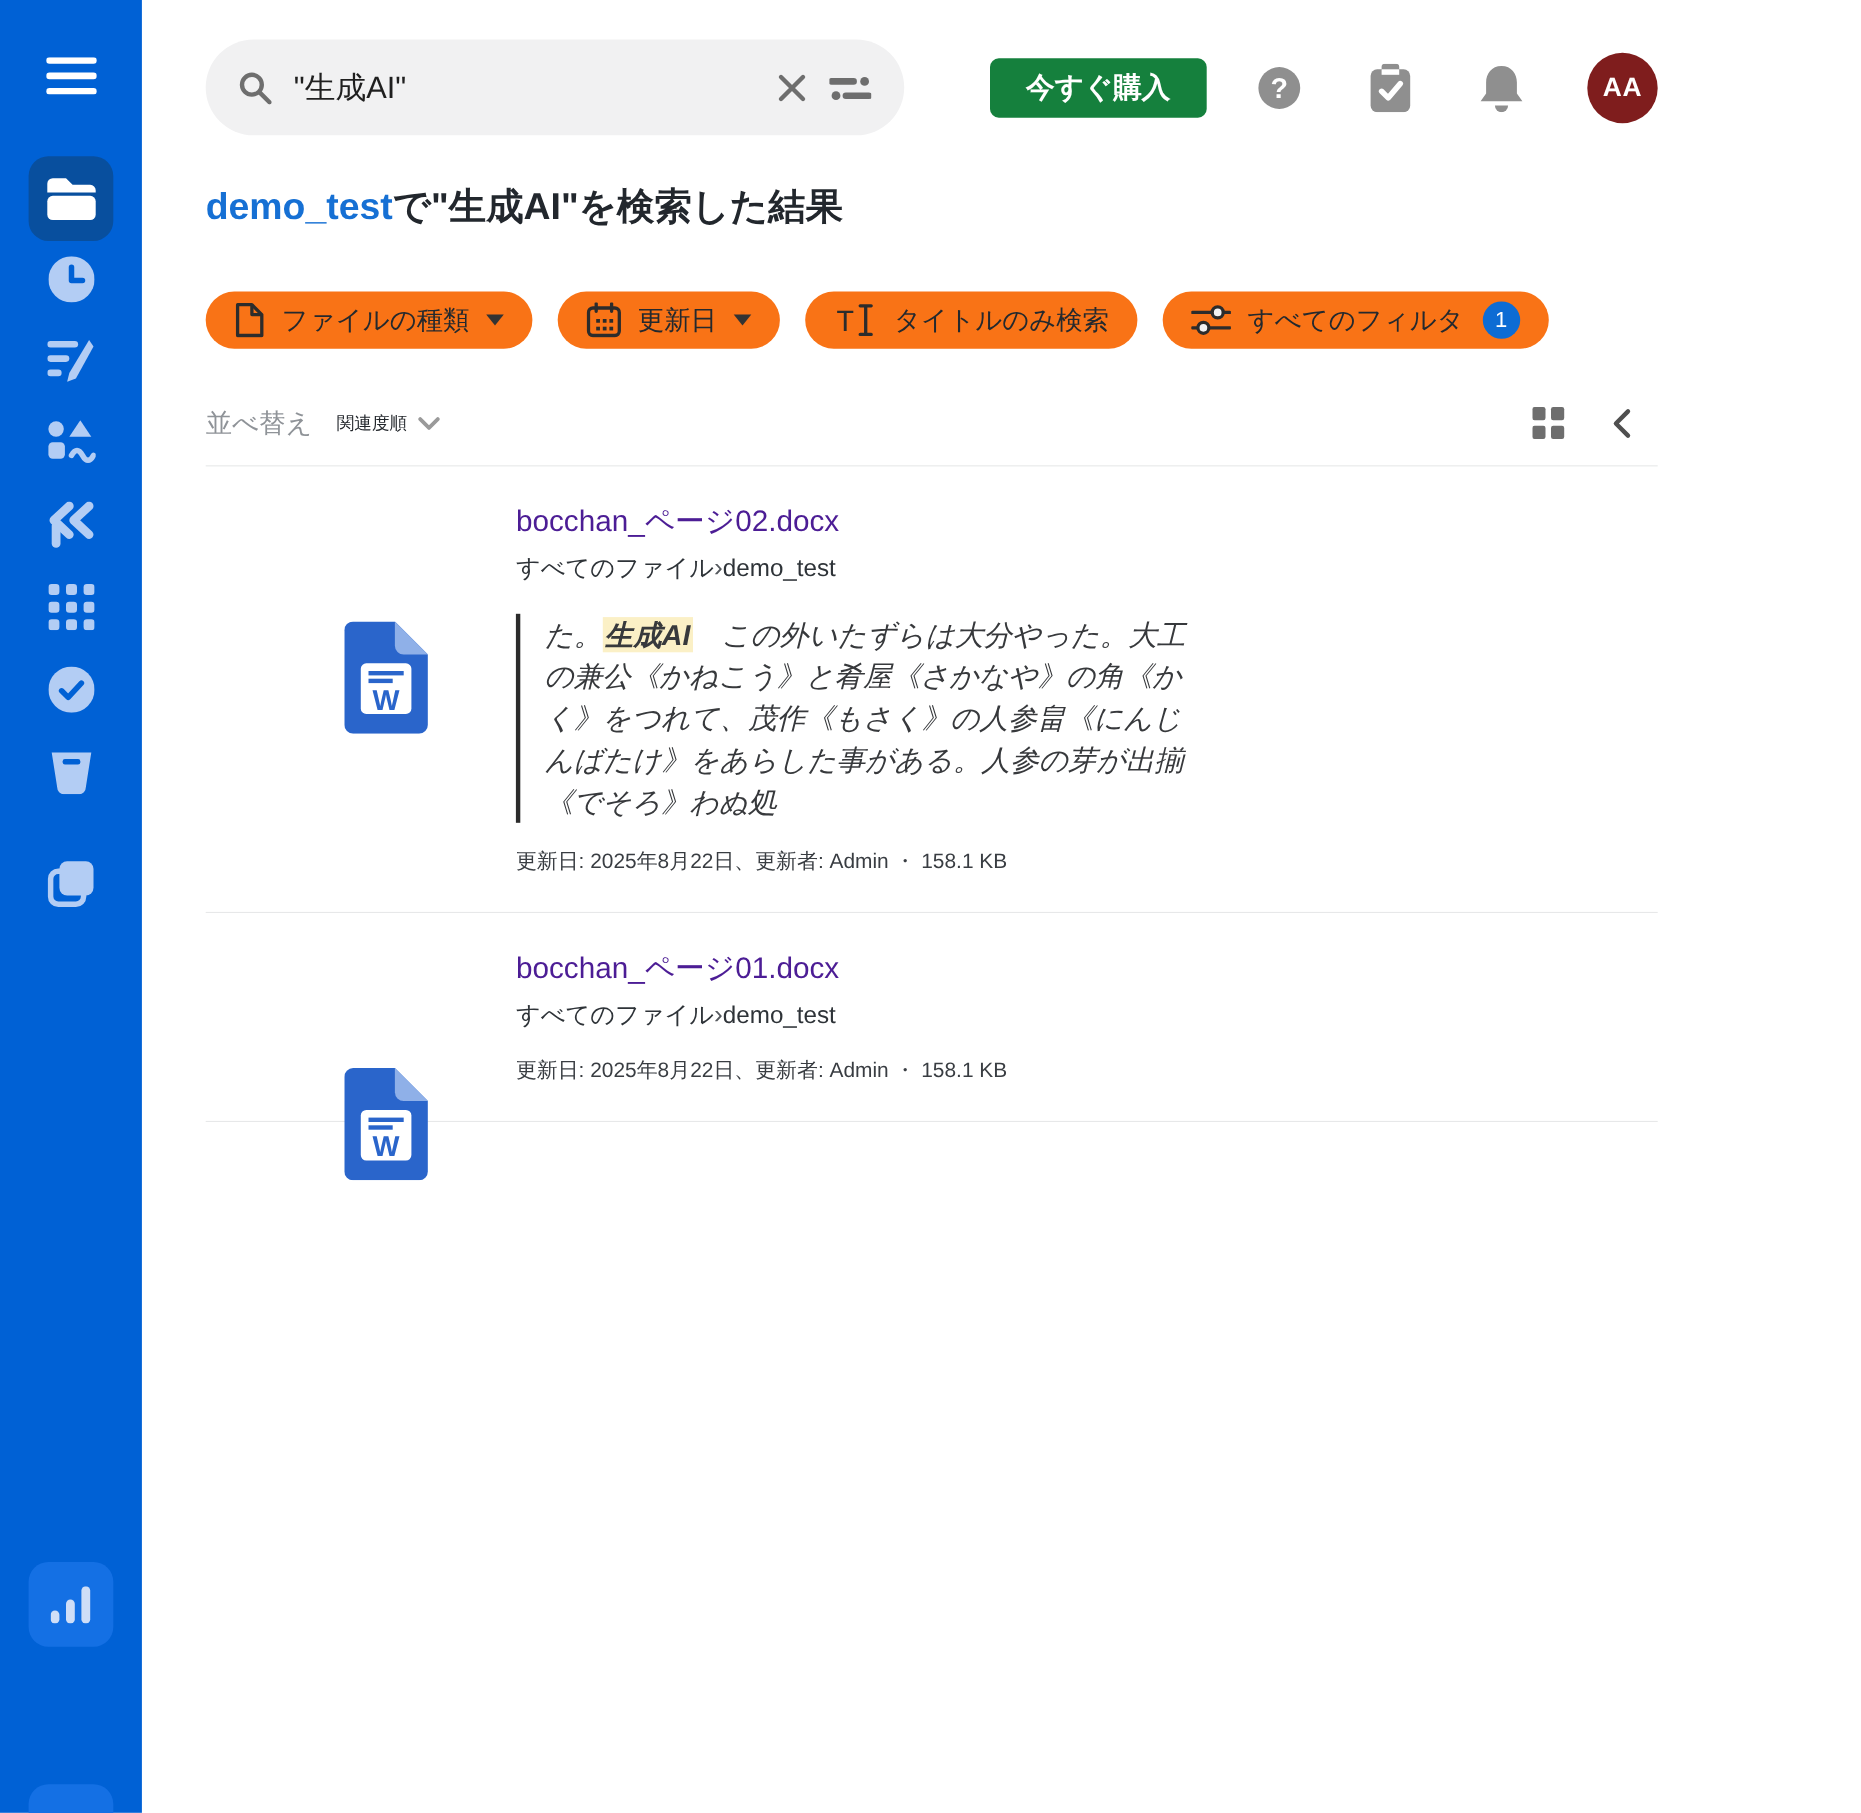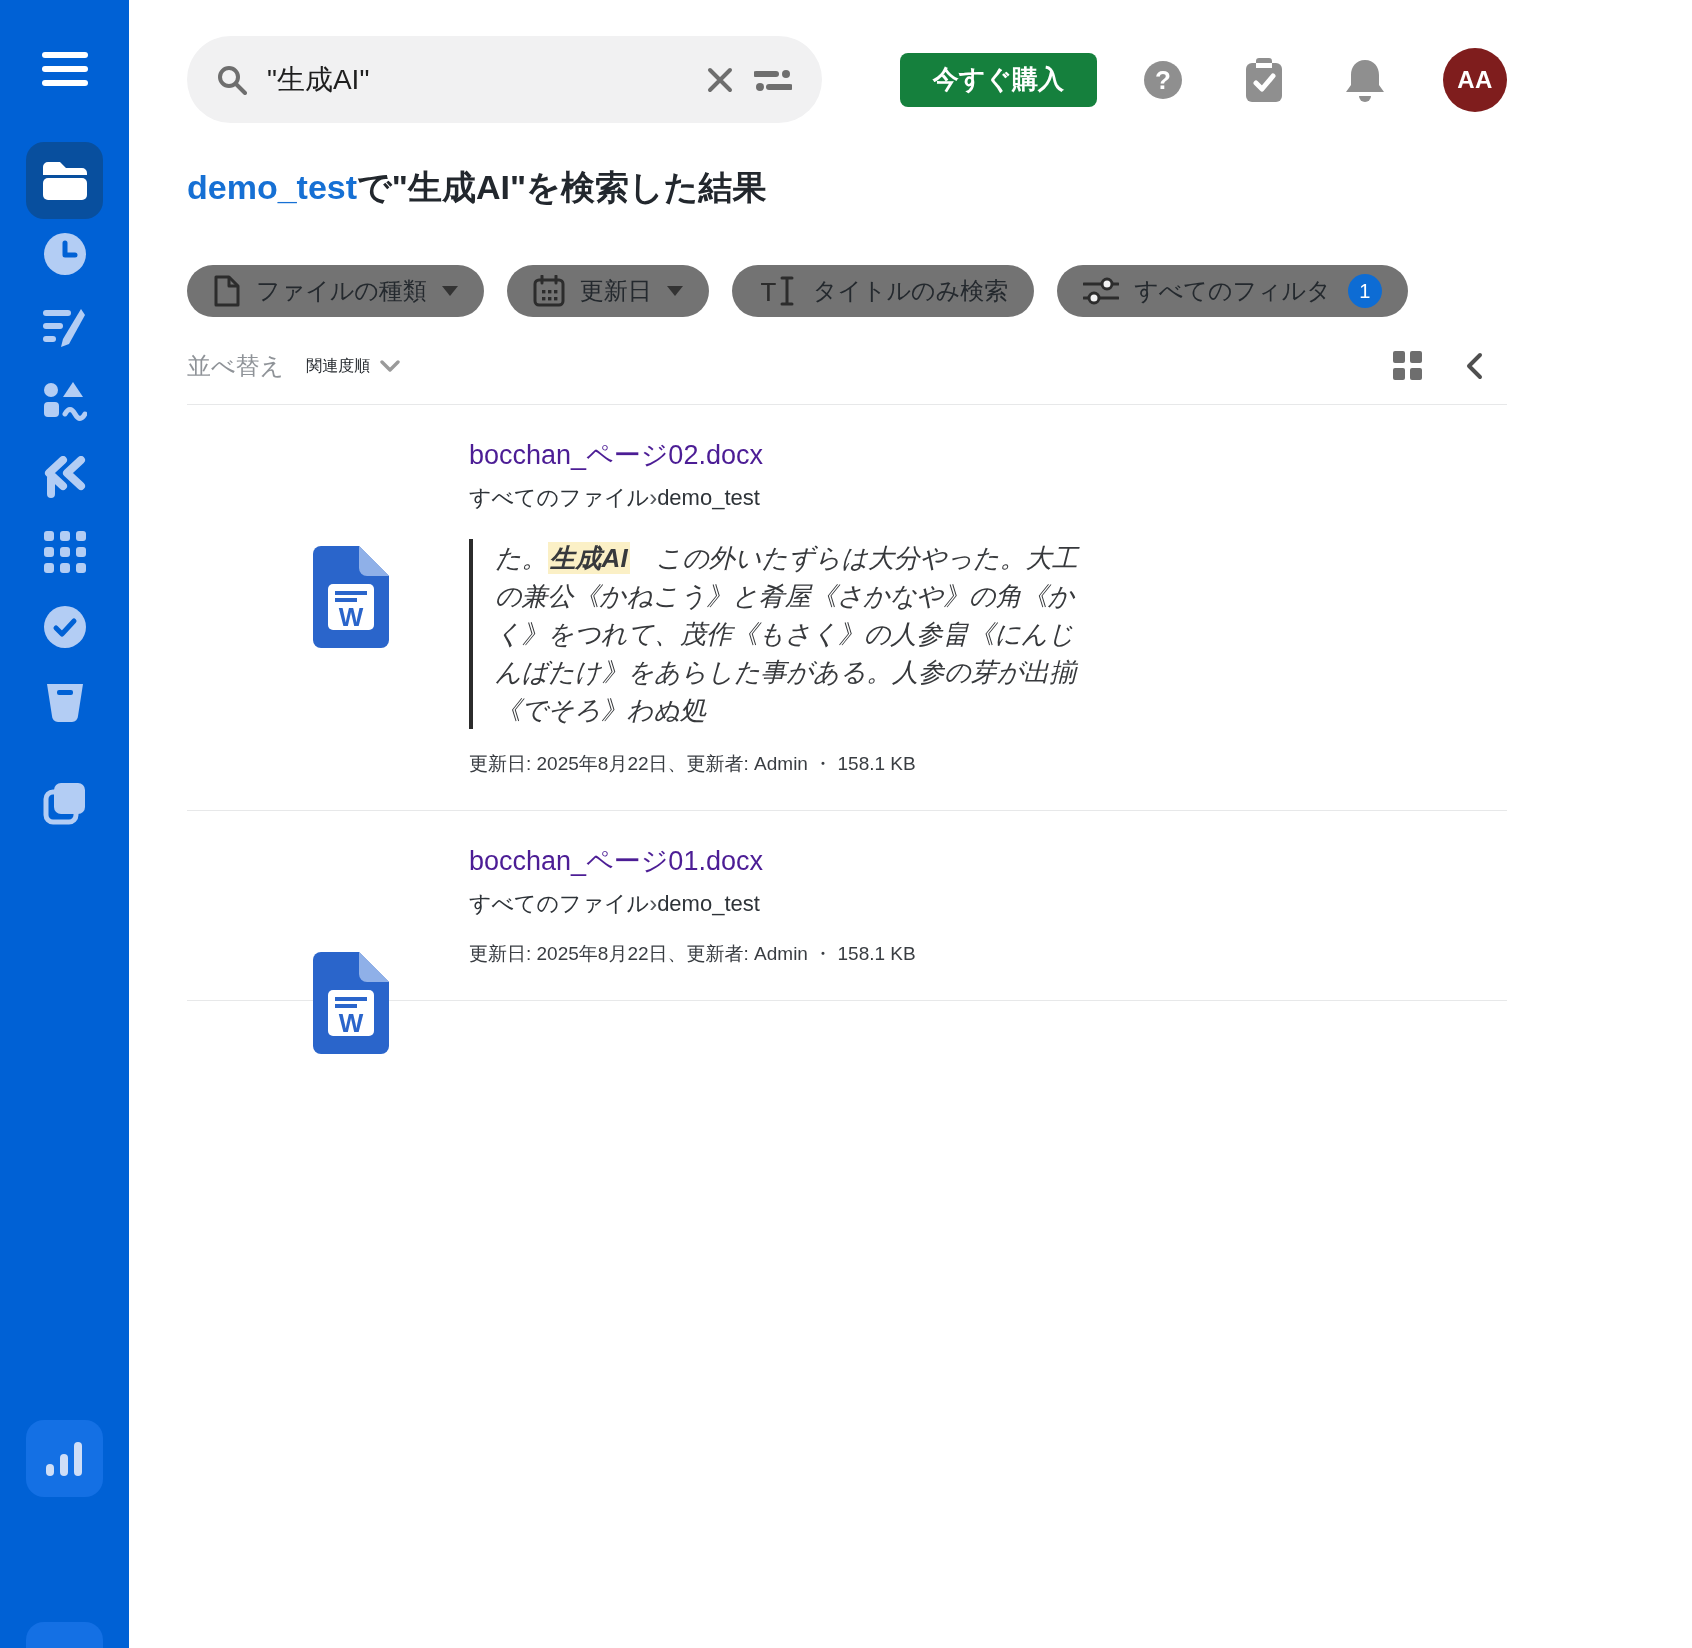--- a/index.html
+++ b/index.html
@@ -24,26 +24,26 @@
   .tb-icon { margin-left:62px; }
   .buy-btn { margin-left:auto; height:54px; padding:0 33px; background:#15803d; color:#fff; border:none; border-radius:8px; font-size:26px; font-weight:bold; font-family:inherit; cursor:pointer; }
   .avatar { margin-left:58px; width:64px; height:64px; border-radius:50%; background:#7f1d1d; color:#fff; font-size:24px; font-weight:bold; display:flex; align-items:center; justify-content:center; letter-spacing:.5px; cursor:pointer; }
 
   
   .page-title { margin-top:42px; font-size:34px; font-weight:bold; color:#22272d; }
   .page-title .folder-link { color:#1670d4; text-decoration:none; cursor:pointer; }
 
   
   .chips { margin-top:54px; display:flex; gap:23px; }
-  .chip { height:52px; border-radius:27px; background:#737373; display:inline-flex; align-items:center; gap:15px; padding:0 26px; font-size:24px; color:#24292e; border:none; font-family:inherit; cursor:pointer; }
+  .chip { height:52px; border-radius:27px; background:#f97316; display:inline-flex; align-items:center; gap:15px; padding:0 26px; font-size:24px; color:#24292e; border:none; font-family:inherit; cursor:pointer; }
   .caret-down { width:0; height:0; border-left:8px solid transparent; border-right:8px solid transparent; border-top:10px solid #333; }
   .chip-badge { width:34px; height:34px; border-radius:50%; background:#0d6cd4; color:#fff; font-size:20px; display:flex; align-items:center; justify-content:center; margin-left:2px; }
 
   
-  .sort-row { margin-top:33px; display:flex; align-items:center; font-size:24px;justify-content:space-between; }
+  .sort-row { margin-top:52px; display:flex; align-items:center; font-size:24px;justify-content:space-between; }
   .sort-label { color:#8f9398; margin-right:22px; }
   .sort-value { color:#22262b; display:flex; align-items:center; gap:10px; cursor:pointer; background:none; border:none; font-size:16px; font-family:inherit; }
   .view-controls { margin-left:auto; display:flex; align-items:center; gap:42px; padding-right:24px; }
   .rule { border-bottom:1px solid #e7e8e9; margin-top:22px; }
 
   
   .result { position:relative; padding:32px 0 33px 282px; border-bottom:1px solid #e7e8e9; }
   .doc-icon { position:absolute; left:126px; top:141px; cursor:pointer; }
   .file-link { font-size:27px; color:#4c1d95; text-decoration:none; cursor:pointer; display:inline-block; }
   .breadcrumb { margin-top:10px; font-size:22px; color:#2e3338; display:flex; align-items:center; }

